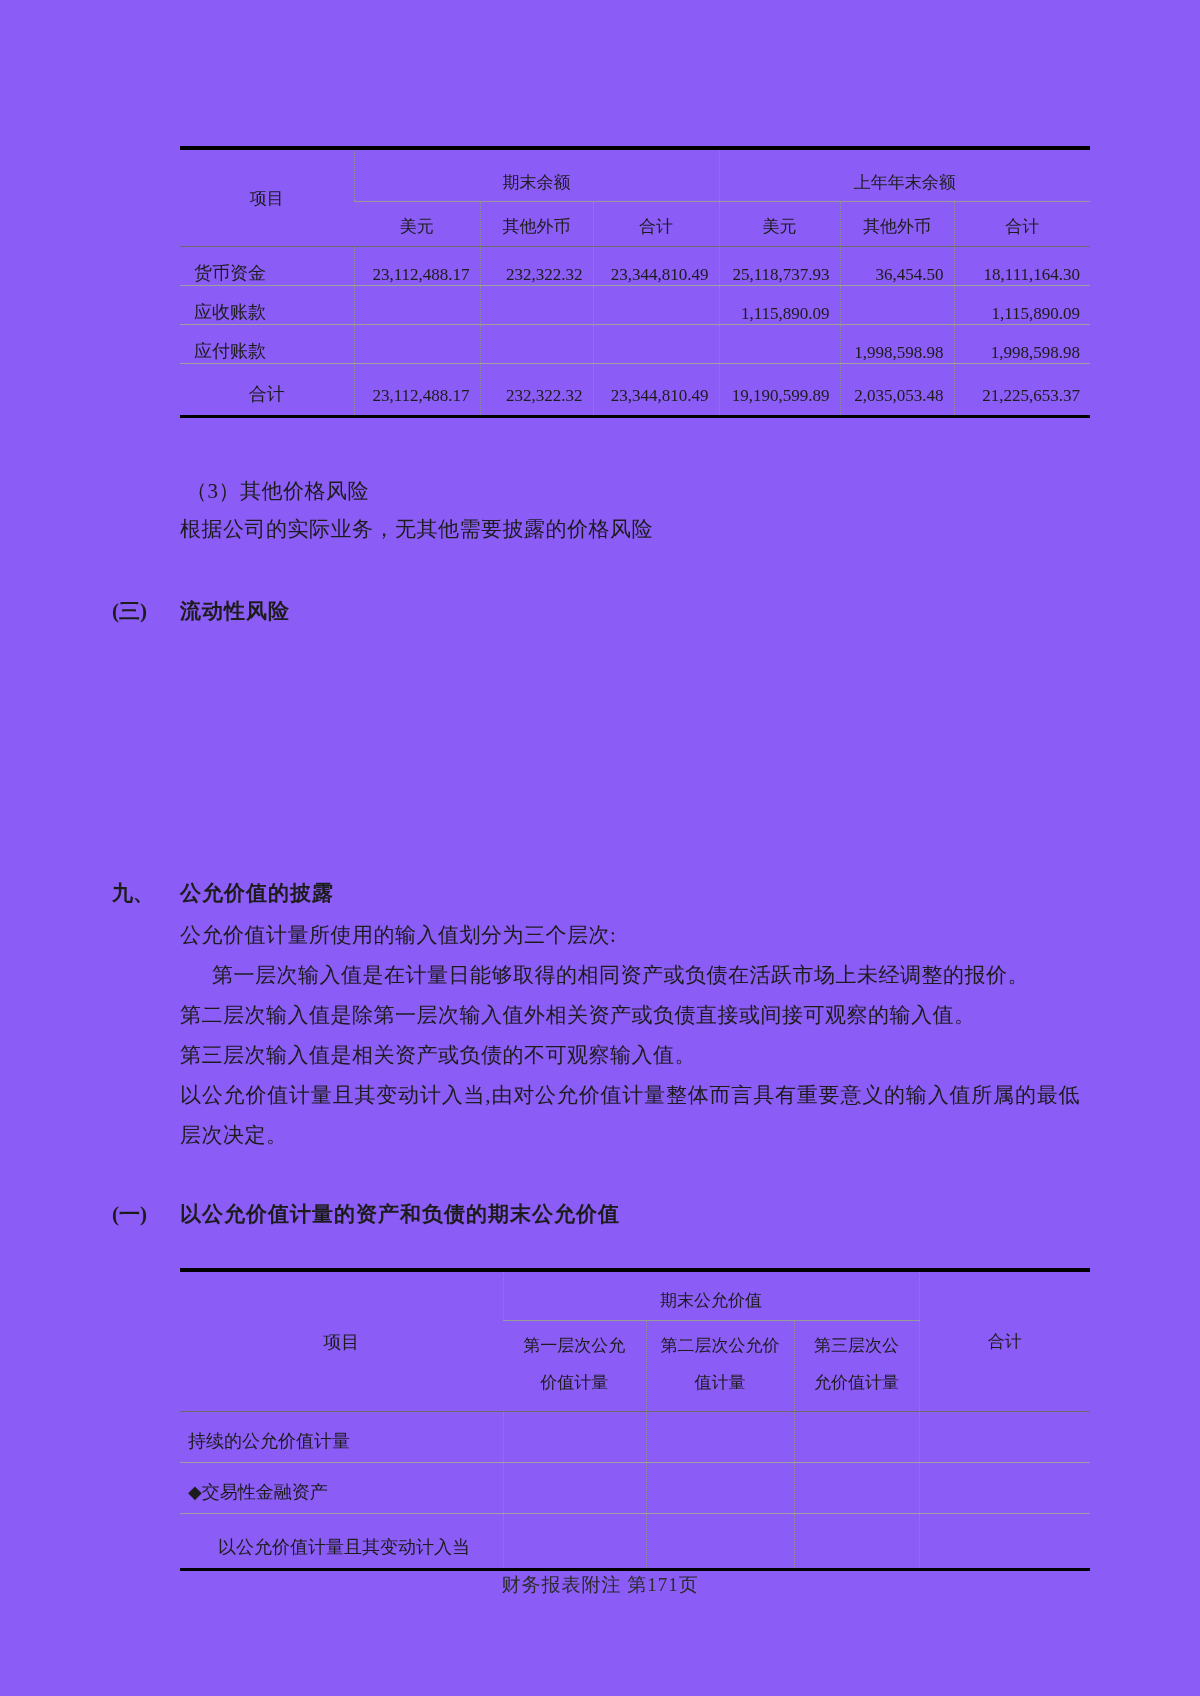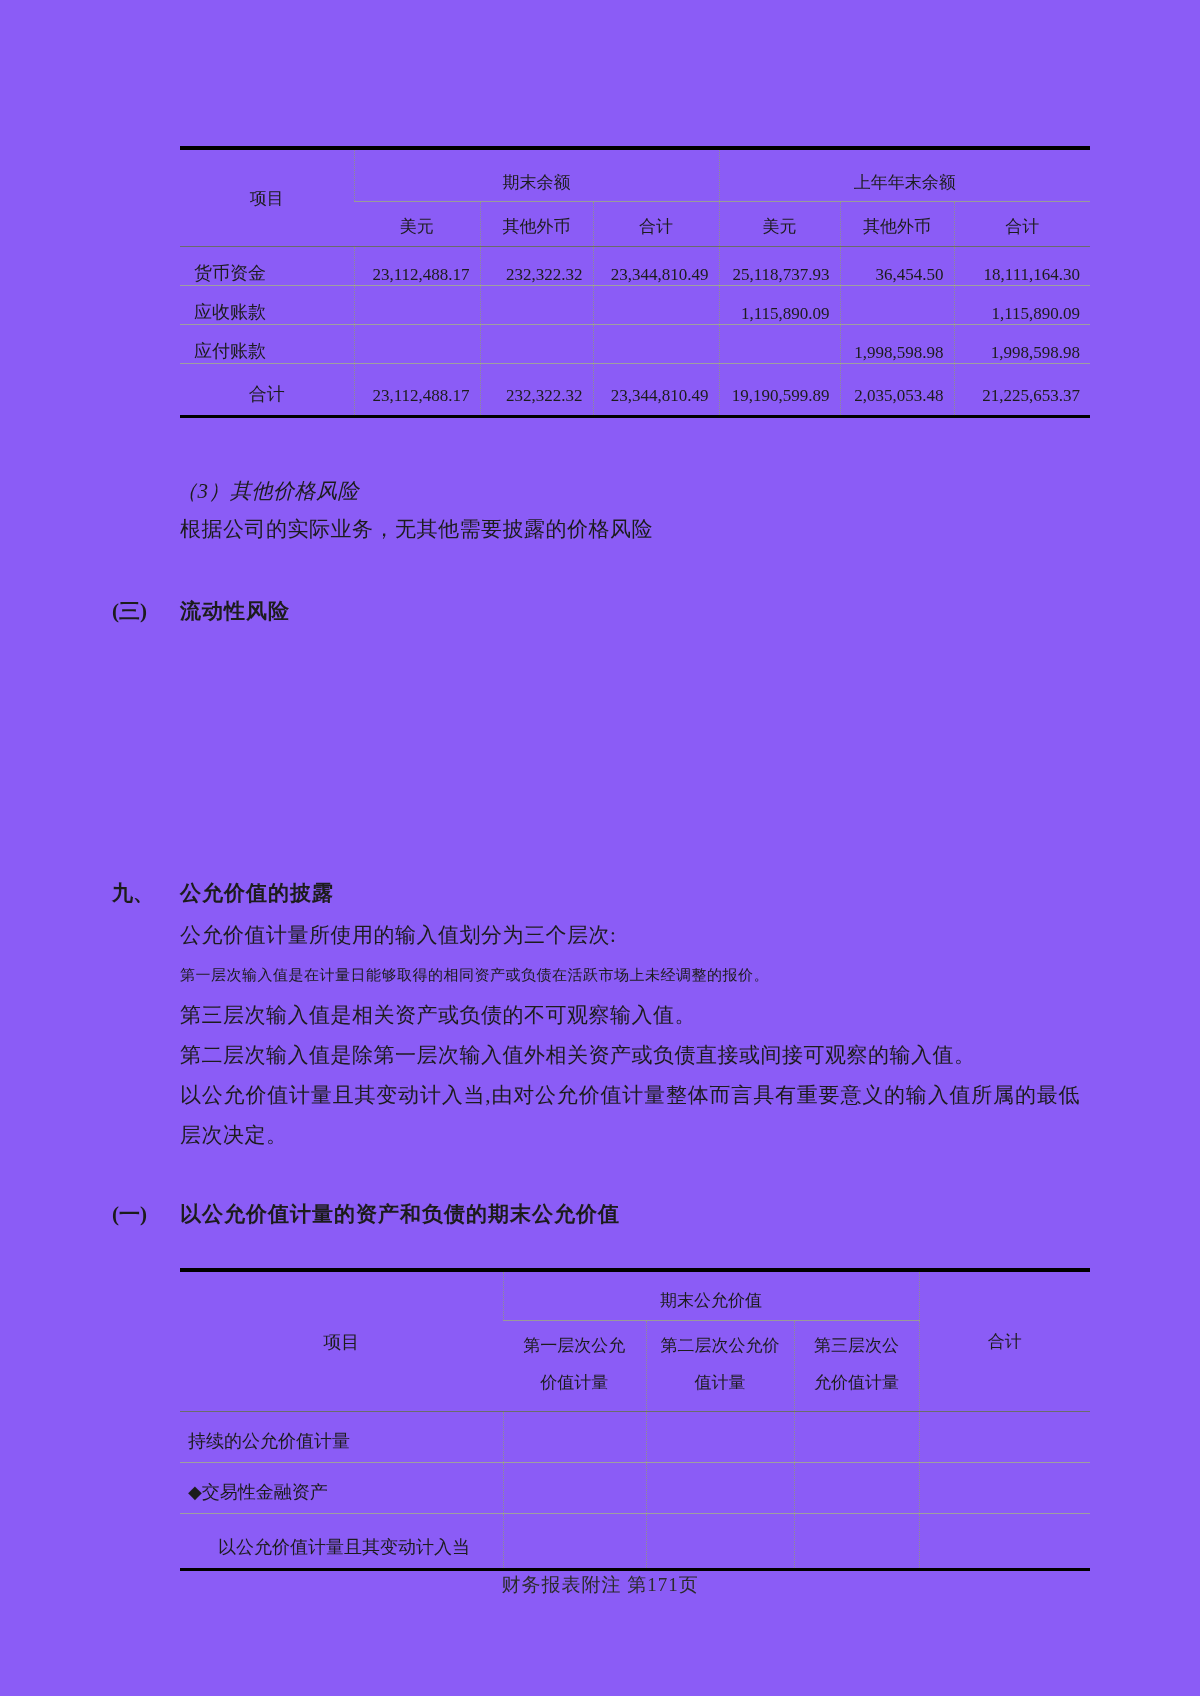--- a/index.html
+++ b/index.html
@@ -137,35 +137,35 @@
       <td class="num">23,112,488.17</td>
       <td class="num">232,322.32</td>
       <td class="num">23,344,810.49</td>
       <td class="num">19,190,599.89</td>
       <td class="num">2,035,053.48</td>
       <td class="num">21,225,653.37</td>
     </tr>
   </tbody>
     </table>
 
-  <div class="t-line" style="top:476px;left:176px;font-style:italic;"><span>（3）</span><span>其他价格风险</span></div>
+  <div class="t-line" style="top:476px;left:186px;"><span>（3）</span><span>其他价格风险</span></div>
   <div class="t-line" style="top:514px;">根据公司的实际业务，无其他需要披露的价格风险</div>
 
   <div class="hrow bold" style="top:596px;">
     <span class="hnum">(三)</span><span class="htitle">流动性风险</span>
   </div>
 
   <div class="hrow bold" style="top:878px;">
     <span class="hnum">九、</span><span class="htitle">公允价值的披露</span>
   </div>
   <div class="abs" style="top:915px;left:180px;width:900px;">
     <div style="font-size:21px;line-height:40px;letter-spacing:0.5px;text-align:justify;">公允价值计量所使用的输入值划分为三个层次:</div>
-    <div style="font-size:15px;line-height:40px;letter-spacing:0.5px;text-align:justify;">第一层次输入值是在计量日能够取得的相同资产或负债在活跃市场上未经调整的报价。</div>
+    <div style="font-size:21px;line-height:40px;letter-spacing:0.5px;text-align:justify;margin-left:32px;">第一层次输入值是在计量日能够取得的相同资产或负债在活跃市场上未经调整的报价。</div>
+    <div style="font-size:21px;line-height:40px;letter-spacing:0.5px;text-align:justify;">第二层次输入值是除第一层次输入值外相关资产或负债直接或间接可观察的输入值。</div>
     <div style="font-size:21px;line-height:40px;letter-spacing:0.5px;text-align:justify;">第三层次输入值是相关资产或负债的不可观察输入值。</div>
-    <div style="font-size:21px;line-height:40px;letter-spacing:0.5px;text-align:justify;">第二层次输入值是除第一层次输入值外相关资产或负债直接或间接可观察的输入值。</div>
     <div style="font-size:21px;line-height:40px;letter-spacing:0.5px;text-align:justify;">以公允价值计量且其变动计入当,由对公允价值计量整体而言具有重要意义的输入值所属的最低层次决定。</div>
   </div>
 
   <div class="hrow bold" style="top:1199px;">
     <span class="hnum">(一)</span><span class="htitle">以公允价值计量的资产和负债的期末公允价值</span>
   </div>
 
   <table class="fin t2">
     <colgroup>
       <col style="width:323px">

